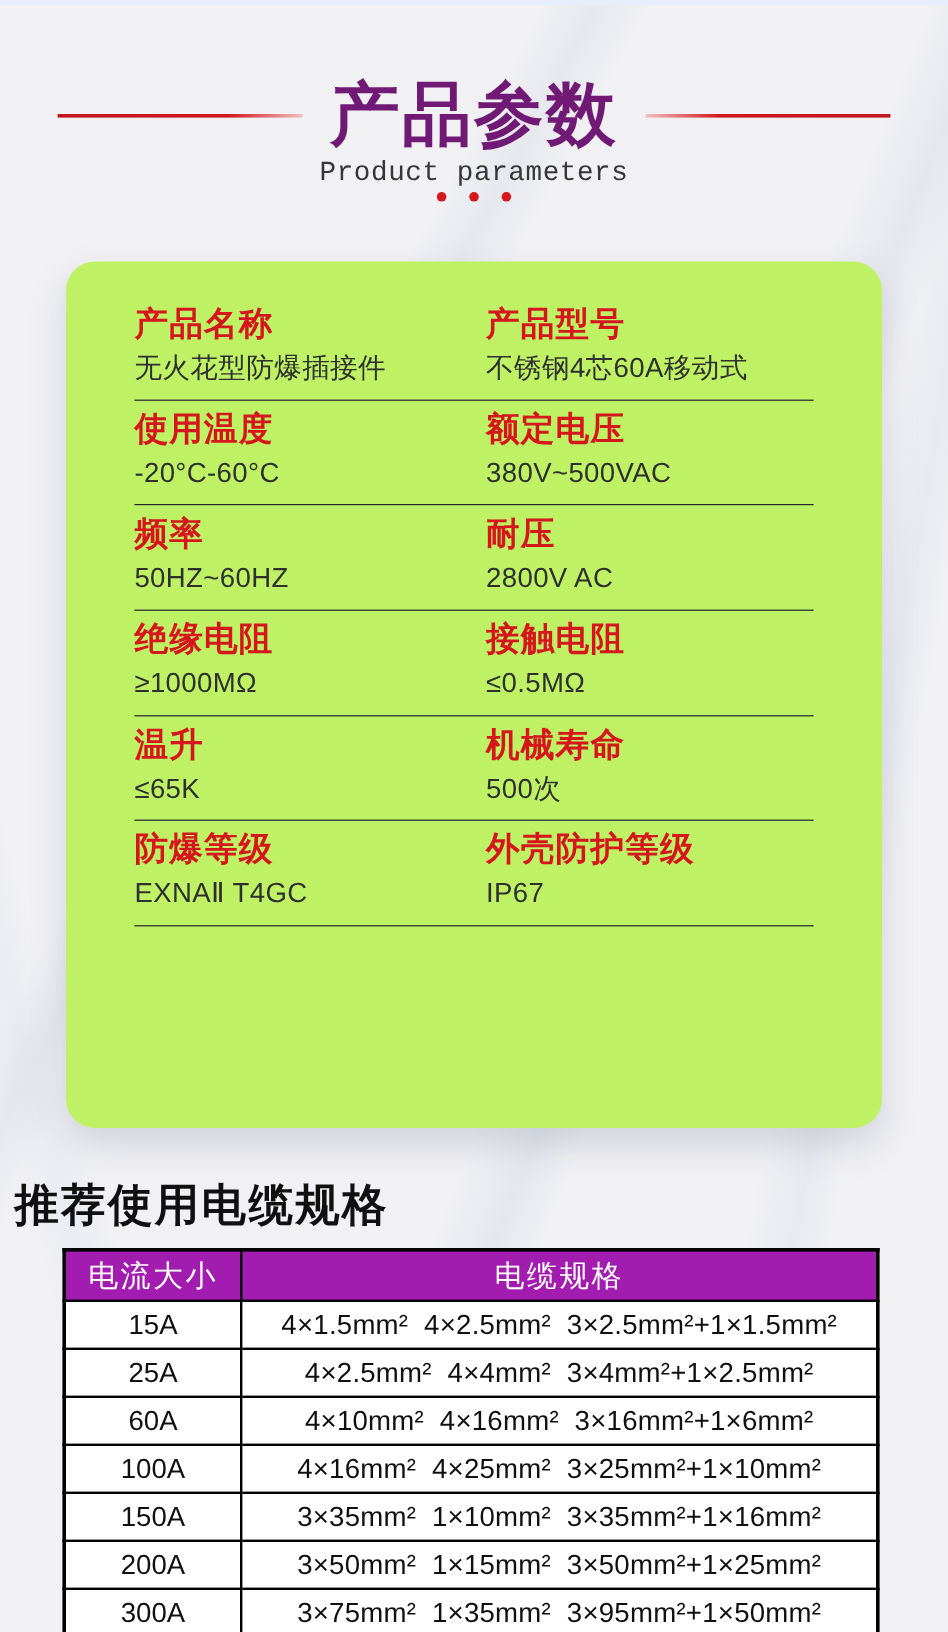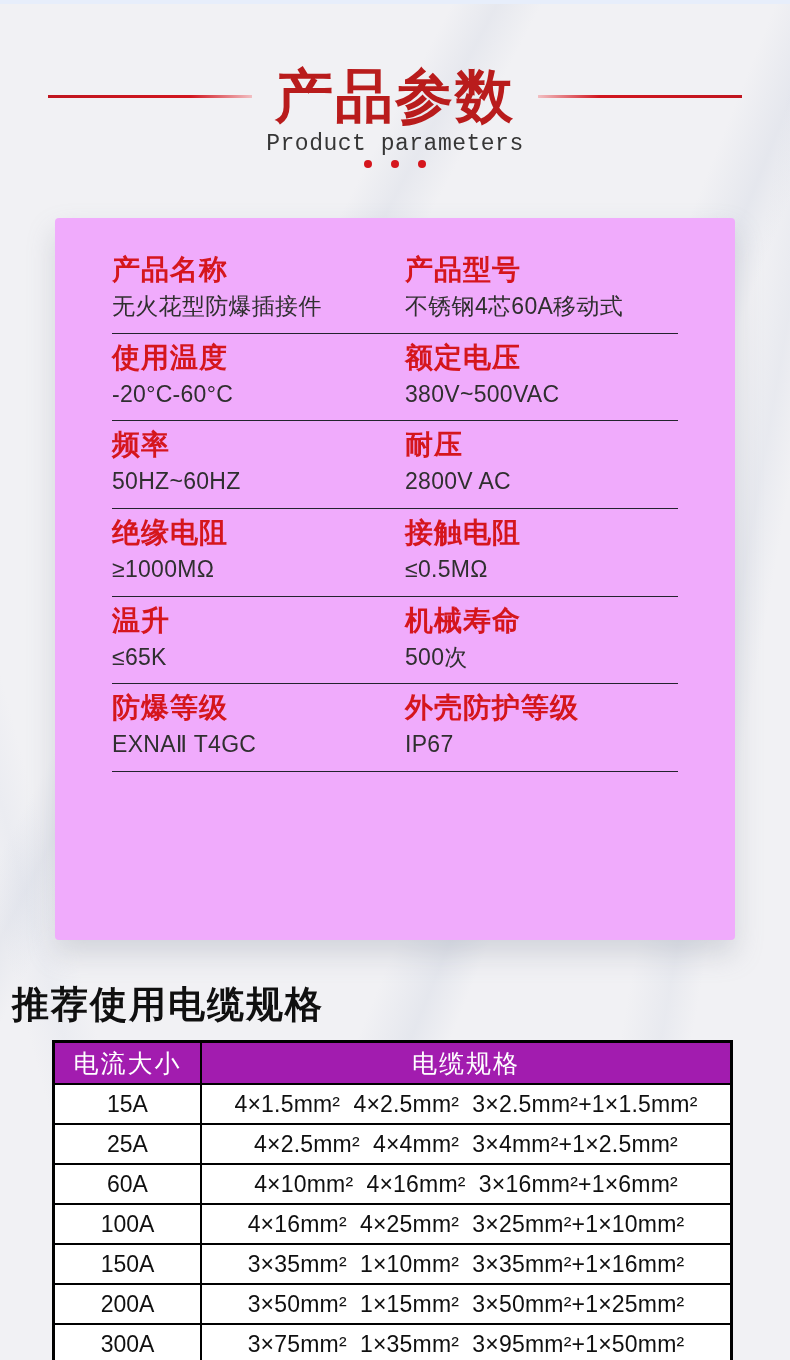--- a/index.html
+++ b/index.html
@@ -15,36 +15,36 @@
   }
   .top-strip { position:absolute; top:0; left:0; width:790px; height:4px; background:#e7eefb; }
 
   
   .title-row {
     position:absolute; top:66px; left:0; width:790px;
     display:flex; align-items:center; justify-content:center;
   }
   .hero-title {
     margin:0; font-size:58px; line-height:1.05; font-weight:900;
-    color:#b91c1c; letter-spacing:2px; white-space:nowrap;
+    color:#701a75; letter-spacing:2px; white-space:nowrap;
   }
   .deco-line { width:204px; height:3px; flex:0 0 auto; }
   .deco-line.left  { margin-right:23px; background:linear-gradient(90deg,#c0151f 0%,#d2161f 70%,#f2bfc2 100%); }
   .deco-line.right { margin-left:23px;  background:linear-gradient(270deg,#c0151f 0%,#d2161f 70%,#f2bfc2 100%); }
   .subtitle {
     position:absolute; top:131px; left:0; width:790px; text-align:center;
     font-size:23px; color:#363636; letter-spacing:.5px;font-family:Liberation Mono, monospace;
   }
   .dots { position:absolute; top:160px; left:0; width:790px; display:flex; justify-content:center; gap:19px; }
   .dots i { display:block; width:8px; height:8px; border-radius:50%; background:#d5161d; }
 
   
   .card {
     position:absolute; left:55px; top:218px; width:680px; height:722px; box-sizing:border-box;
-    background:#f0abfc; border-radius:4px; padding:28px 57px 0;
+    background:#bef264; border-radius:24px; padding:28px 57px 0;
     box-shadow:0 14px 28px rgba(140,146,162,.30);
   }
   .p-row {
     display:grid; grid-template-columns:293px 1fr;
     padding:8px 0 13px; border-bottom:1px solid #23232e;
   }
   .p-row.single { grid-template-columns:1fr; }
   .p-label { font-size:28px; font-weight:700; color:#d5161d; line-height:1.15; margin-bottom:7px; letter-spacing:1px; }
   .p-value { font-size:23px; color:#2f2f2f; line-height:1.15; letter-spacing:.3px; }
 

